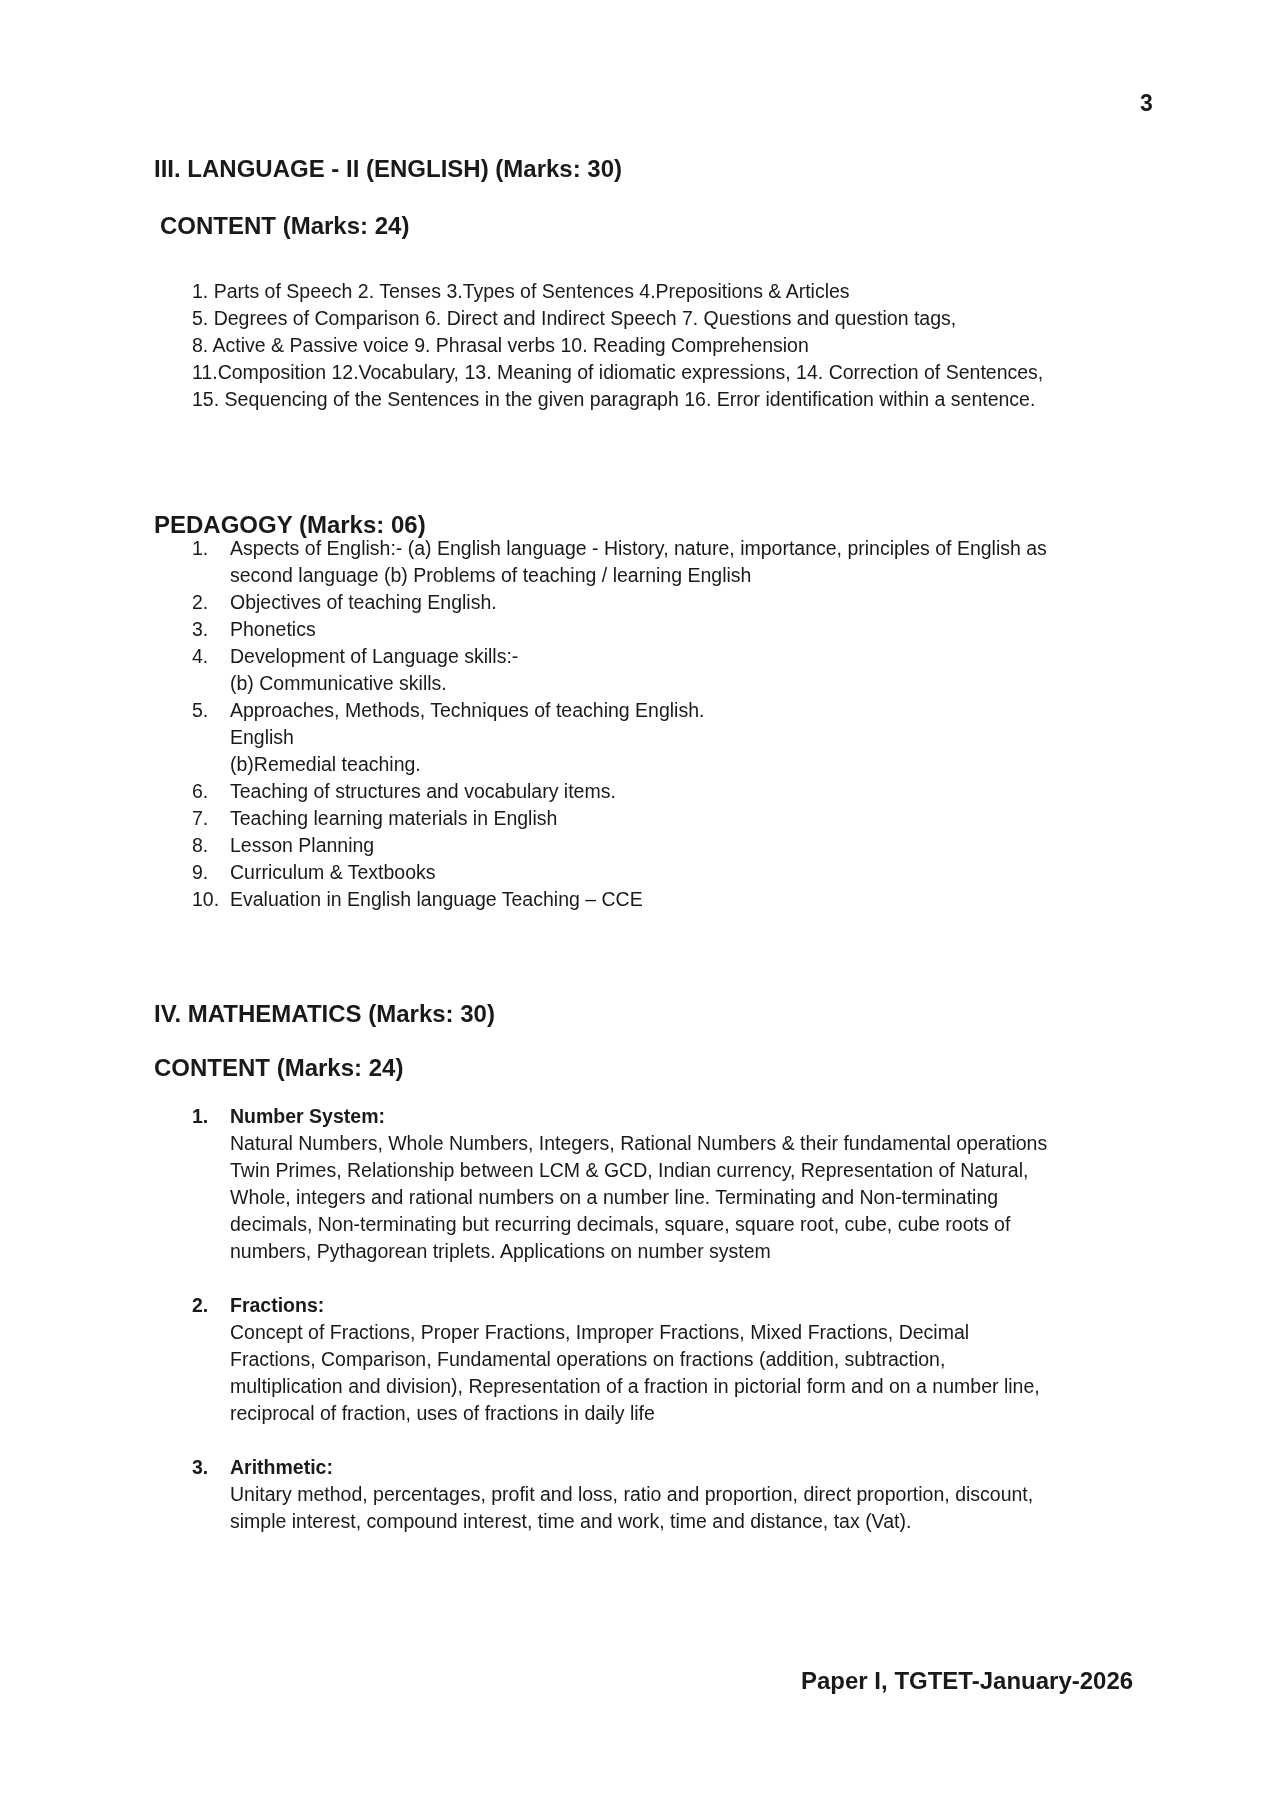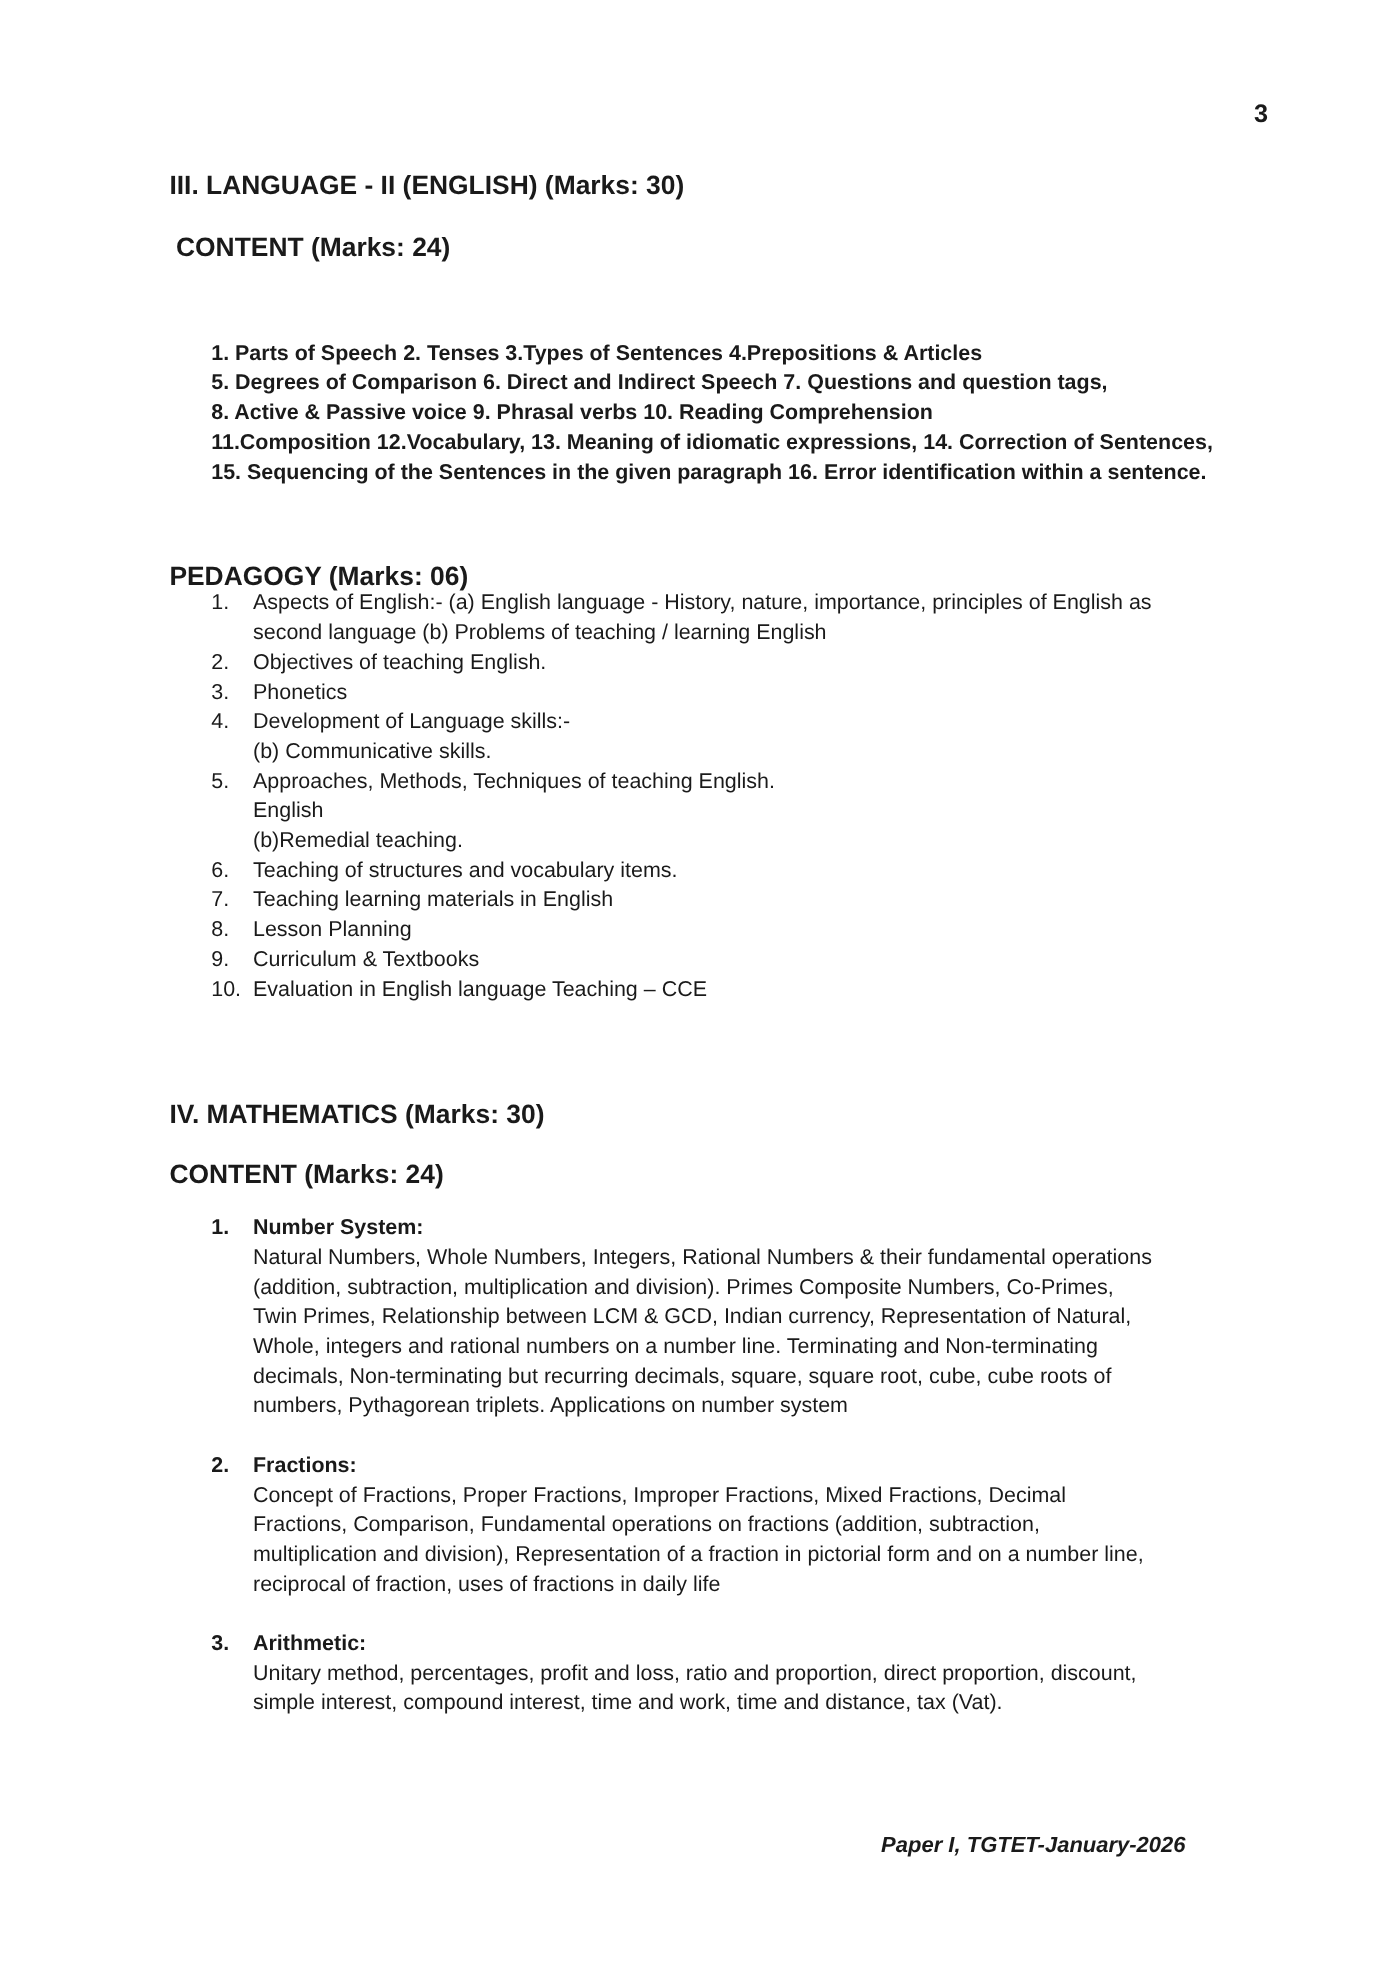--- a/index.html
+++ b/index.html
@@ -4,30 +4,30 @@
 <style>
   html, body { margin: 0; padding: 0; background: #ffffff; }
   body {
     width: 1271px; height: 1797px; position: relative; overflow: hidden;
     font-family: "Liberation Sans", sans-serif; color: #1a1a1a;
   }
   .abs { position: absolute; }
   .page-num { left: 1140px; top: 90px; font-size: 23px; font-weight: bold; }
   .h { font-weight: bold; font-size: 24px; }
   .txt { font-size: 19.5px; line-height: 27px; }
-  .content-lines { left: 192px; top: 308px; font-weight: bold; }
+  .content-lines { left: 192px; top: 278px; }
   .content-lines div { white-space: nowrap; }
   ol.plist { margin: 0; padding: 0; list-style: none; }
   ol.plist li { position: relative; padding-left: 38px; }
   ol.plist li .num { position: absolute; left: 0; top: 0; }
   .ped { left: 192px; top: 535px; width: 950px; }
   .math { left: 192px; top: 1103px; width: 950px; }
   .math li { margin-bottom: 27px; }
   .math .title { font-weight: bold; }
-  .footer { left: 801px; top: 1667px; font-size: 20px; font-weight: bold; font-style: italic; }
+  .footer { left: 801px; top: 1667px; font-size: 24px; font-weight: bold; }
 </style>
 </head>
 <body>
 
 <div class="abs page-num">3</div>
 
 <div class="abs h" style="left:154px; top:155px;">III. LANGUAGE - II (ENGLISH) (Marks: 30)</div>
 <div class="abs h" style="left:160px; top:212px;">CONTENT (Marks: 24)</div>
 
 <div class="abs txt content-lines">
@@ -91,21 +91,20 @@
 
 <div class="abs h" style="left:154px; top:1000px;">IV. MATHEMATICS (Marks: 30)</div>
 <div class="abs h" style="left:154px; top:1054px;">CONTENT (Marks: 24)</div>
 
 <div class="abs txt math">
   <ol class="plist" id="math-list">
       <li>
         <span class="num" style="font-weight: bold;">1.</span>
         <div class="title">Number System:</div>
         <div>Natural Numbers, Whole Numbers, Integers, Rational Numbers &amp; their fundamental operations</div>
-        <div>(addition, subtraction, multiplication and division).  Primes Composite Numbers, Co-Primes,</div>
         <div>Twin Primes, Relationship between LCM &amp; GCD, Indian currency, Representation of Natural,</div>
         <div>Whole, integers and rational numbers on a number line.  Terminating and Non-terminating</div>
         <div>decimals, Non-terminating but recurring decimals, square, square root, cube, cube roots of</div>
         <div>numbers, Pythagorean triplets.  Applications on number system</div>
       </li>
       <li>
         <span class="num" style="font-weight: bold;">2.</span>
         <div class="title">Fractions:</div>
         <div>Concept of Fractions, Proper Fractions, Improper Fractions, Mixed Fractions, Decimal</div>
         <div>Fractions, Comparison, Fundamental operations on fractions (addition, subtraction,</div>

